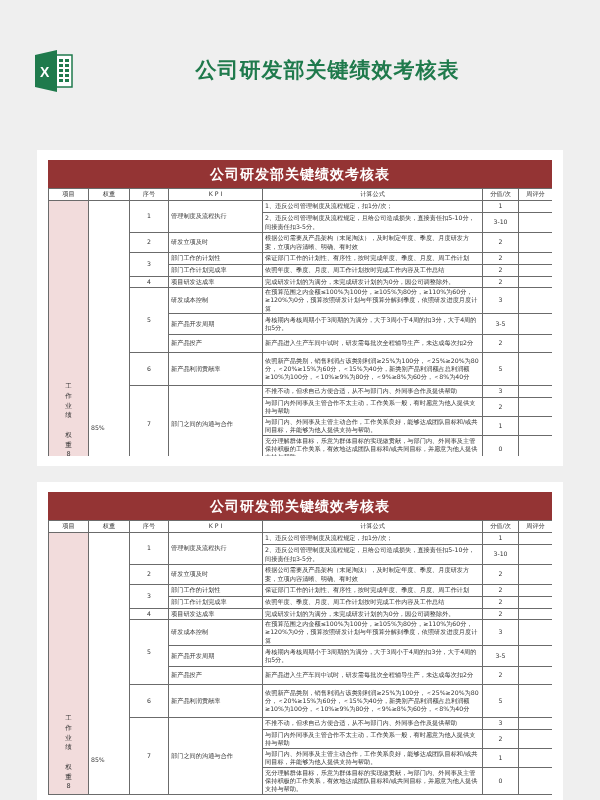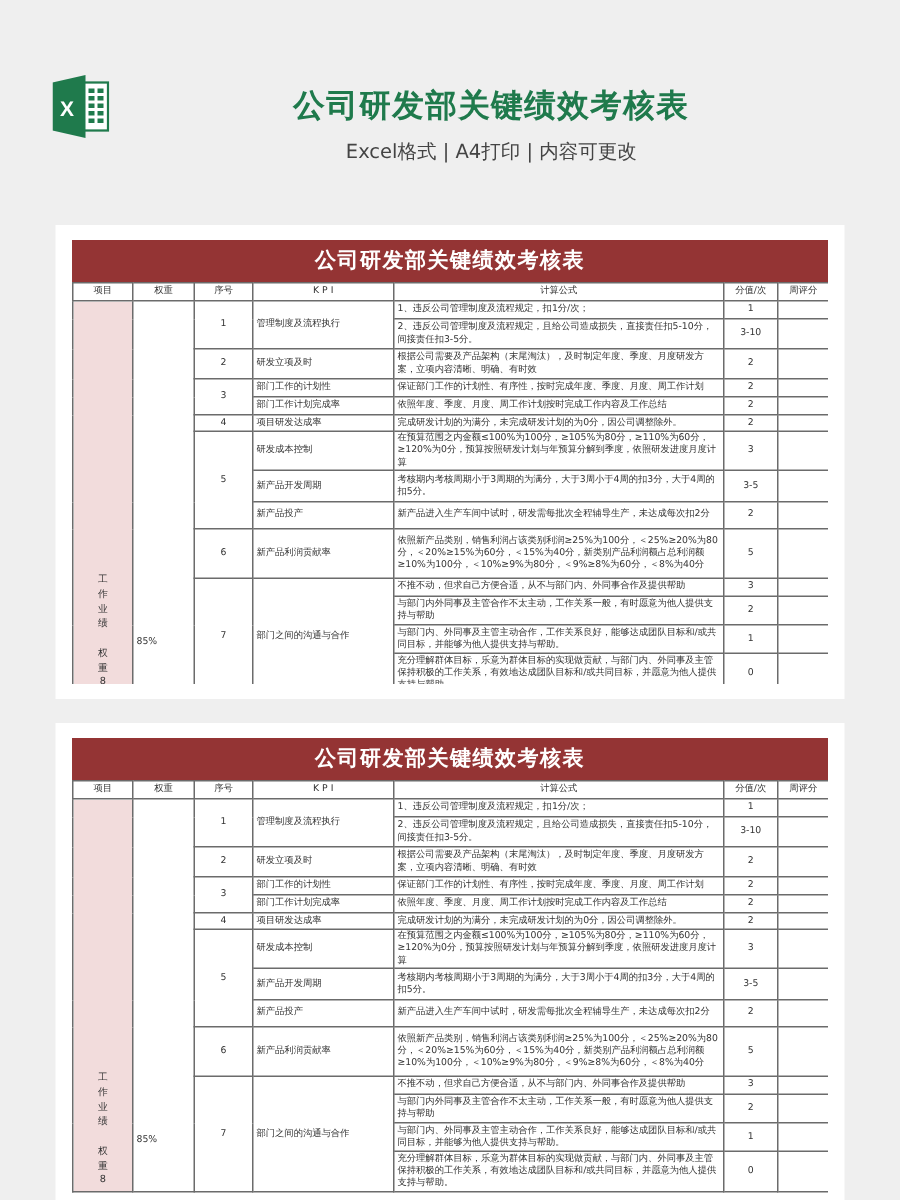--- a/index.html
+++ b/index.html
@@ -48,21 +48,20 @@
         <rect x="30" y="19" width="4" height="3"></rect>
       <rect x="24" y="24" width="4" height="3"></rect>
         <rect x="30" y="24" width="4" height="3"></rect>
       <rect x="24" y="29" width="4" height="3"></rect>
         <rect x="30" y="29" width="4" height="3"></rect>
     </g>
     <polygon points="0,5 22,0 22,42 0,37" fill="#1f7a4c"></polygon>
     <text x="5" y="27" font-size="14" font-weight="bold" fill="#fff" font-family="Liberation Sans, sans-serif">X</text>
   </svg>
   <div class="banner-title">公司研发部关键绩效考核表</div>
-  <div class="banner-sub">Excel格式 | A4打印 | 内容可更改</div>
 </div>
 
 <div class="card card1">
   <div class="sheet">
     <div class="sheet-title">公司研发部关键绩效考核表</div>
     <table>
       <colgroup>
         <col style="width:40px">
           <col style="width:41px">
           <col style="width:39px">

